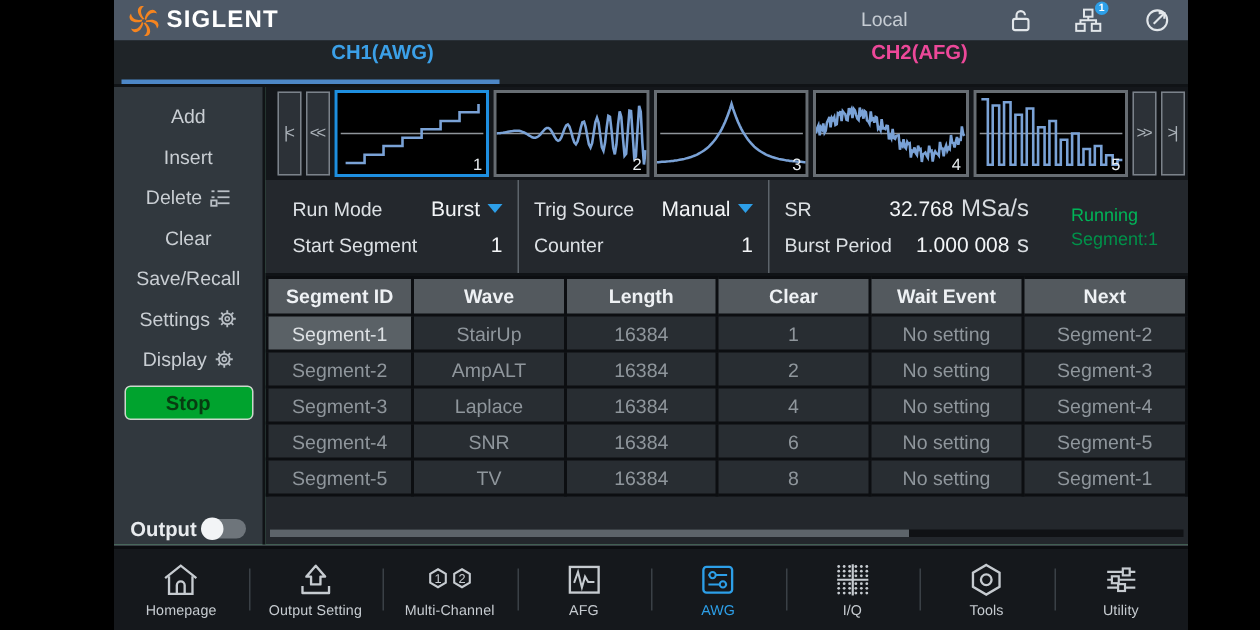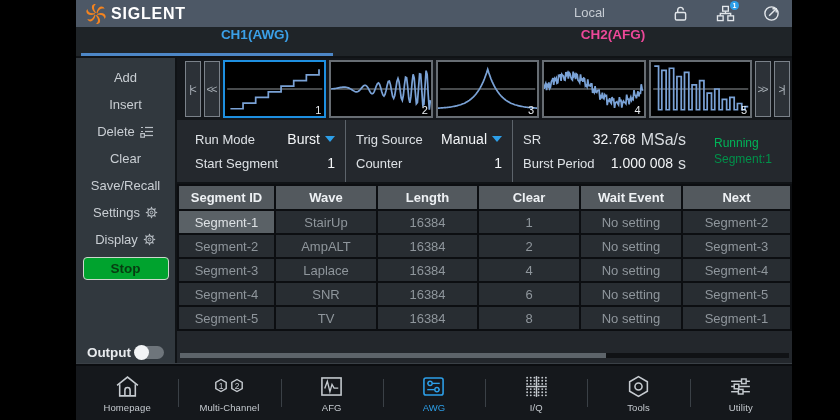--- a/index.html
+++ b/index.html
@@ -395,20 +395,31 @@
               <path d="M2 10 L12 2 L22 10"></path>
               <path d="M4.5 8.8 V20 H19.5 V8.8"></path>
               <path d="M9.5 20 V14.5 a2.5 2.5 0 0 1 5 0 V20"></path>
             </g>
           </svg>
         </span>
     <span class="nav-label">Homepage</span>
       </div>
       <div class="nav-item">
     <span class="nav-icon">
+          <svg width="25" height="23" viewBox="0 0 24 22">
+            <g fill="none" stroke="currentColor" stroke-width="1.5" stroke-linejoin="round">
+              <path d="M12 2 L18 9 H15 V14 H9 V9 H6 Z"></path>
+              <path d="M3.5 15 V19.5 H20.5 V15"></path>
+            </g>
+          </svg>
+        </span>
+    <span class="nav-label">Output Setting</span>
+      </div>
+      <div class="nav-item">
+    <span class="nav-icon">
           <svg width="34" height="23" viewBox="0 0 34 22">
             <g fill="none" stroke="currentColor" stroke-width="1.4">
               <path d="M9 4 L14.2 7 V13 L9 16 L3.8 13 V7 Z"></path>
               <path d="M25 4 L30.2 7 V13 L25 16 L19.8 13 V7 Z"></path>
             </g>
             <text x="9" y="13" font-size="8.5" fill="currentColor" text-anchor="middle" font-family="Liberation Sans,DejaVu Sans,sans-serif">1</text>
             <text x="25" y="13" font-size="8.5" fill="currentColor" text-anchor="middle" font-family="Liberation Sans,DejaVu Sans,sans-serif">2</text>
           </svg>
         </span>
     <span class="nav-label">Multi-Channel</span>

